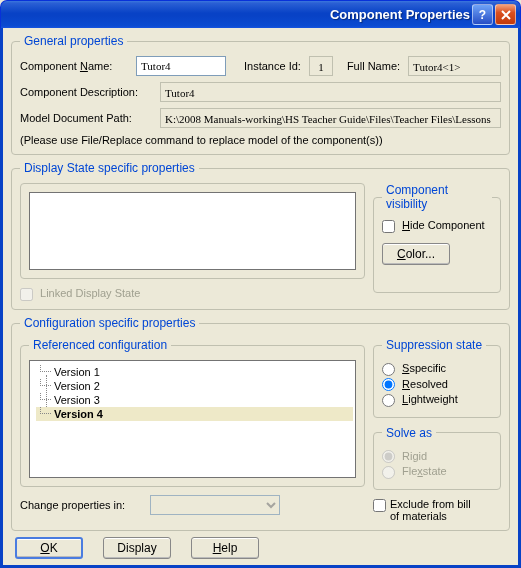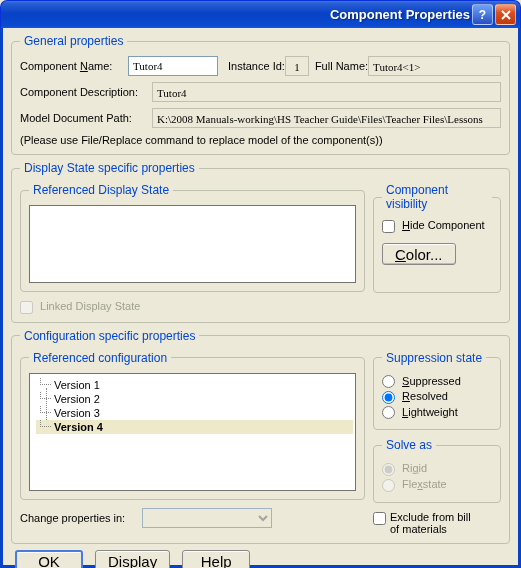--- a/index.html
+++ b/index.html
@@ -58,42 +58,42 @@
     border-radius: 4px;
     margin: 0 0 6px 0;
     padding: 8px 8px 8px 8px;
     position: relative;
   }
   fieldset > legend {
     color: #0046d5;
     font-size: 12px;
     padding: 0 4px;
   }
-  .row { display: flex; align-items: center; margin-bottom: 6px; flex-wrap: wrap; gap:0;}
+  .row { display: flex; align-items: center; margin-bottom: 6px; flex-wrap: wrap; gap:8px;}
   label { color: #000; }
   .underline { text-decoration: underline; }
   input[type=text], .ro-field, select {
     font-family: Liberation Serif, serif;
     font-size: 11px;
     height: 20px;
     padding: 2px 4px;
     border: 1px solid #7f9db9;
     background: #fff;
   }
   .ro-field { background:#ece9d8; border:1px solid #c0c0b0; line-height:16px; }
   .disabled-text { color:#a0a090; }
   input[type=checkbox], input[type=radio]{ margin:0 4px 0 0; vertical-align:middle;}
   .listbox {
     border:1px solid #737373;
     background:#fff;
     overflow:auto;
   }
   .btn {
     font-family: Tahoma,sans-serif;
-    font-size:15px;
+    font-size:12px;
     background:#ece9d8;
     border:1px solid #888;
     border-radius:3px;
     padding:2px 12px;
     min-width:68px;
     height:22px;
     cursor:default;
     box-shadow: inset 0 1px 0 #fff, inset 0 -1px 0 #bbb;
   }
   .btn.default { border:2px solid #4a7ce0; padding:1px 11px; }
@@ -150,21 +150,20 @@
       <div class="ro-field" style="flex:1;overflow:hidden;white-space:nowrap;">K:\2008 Manuals-working\HS Teacher Guide\Files\Teacher Files\Lessons</div>
     </div>
     <div>(Please use File/Replace command to replace model of the component(s))</div>
   </fieldset>
 
   <fieldset>
     <legend>Display State specific properties</legend>
     <div class="hsplit">
       <div class="col-left">
         <fieldset class="inner-fieldset">
-          <legend>Referenced Display State</legend>
           <div class="listbox" style="height:78px;"></div>
         </fieldset>
         <label class="disabled-text">
           <input type="checkbox" disabled="" style="">
           <span>Linked Display State</span>
         </label>
       </div>
       <div class="col-right" style="width:128px;">
         <fieldset class="inner-fieldset" style="height:110px;">
           <legend>Component visibility</legend>
@@ -198,21 +197,21 @@
         <div class="row" style="margin-top:6px;">
           <label style="width:122px;">Change properties in:</label>
           <select disabled="" style="width:130px;"></select>
         </div>
       </div>
       <div class="col-right" style="width:128px;">
         <fieldset class="inner-fieldset">
           <legend>Suppression state</legend>
           <label style="display:block;margin:2px 0;">
             <input type="radio" name="supp" style="">
-            <span class="underline">S</span><span>uppressed</span>
+            <span class="underline">S</span><span>specific</span>
           </label>
           <label style="display:block;margin:2px 0;">
             <input type="radio" name="supp" checked="" style="">
             <span class="underline">R</span><span>esolved</span>
           </label>
           <label style="display:block;margin:2px 0;">
             <input type="radio" name="supp" style="">
             <span class="underline">L</span><span>ightweight</span>
           </label>
         </fieldset>

